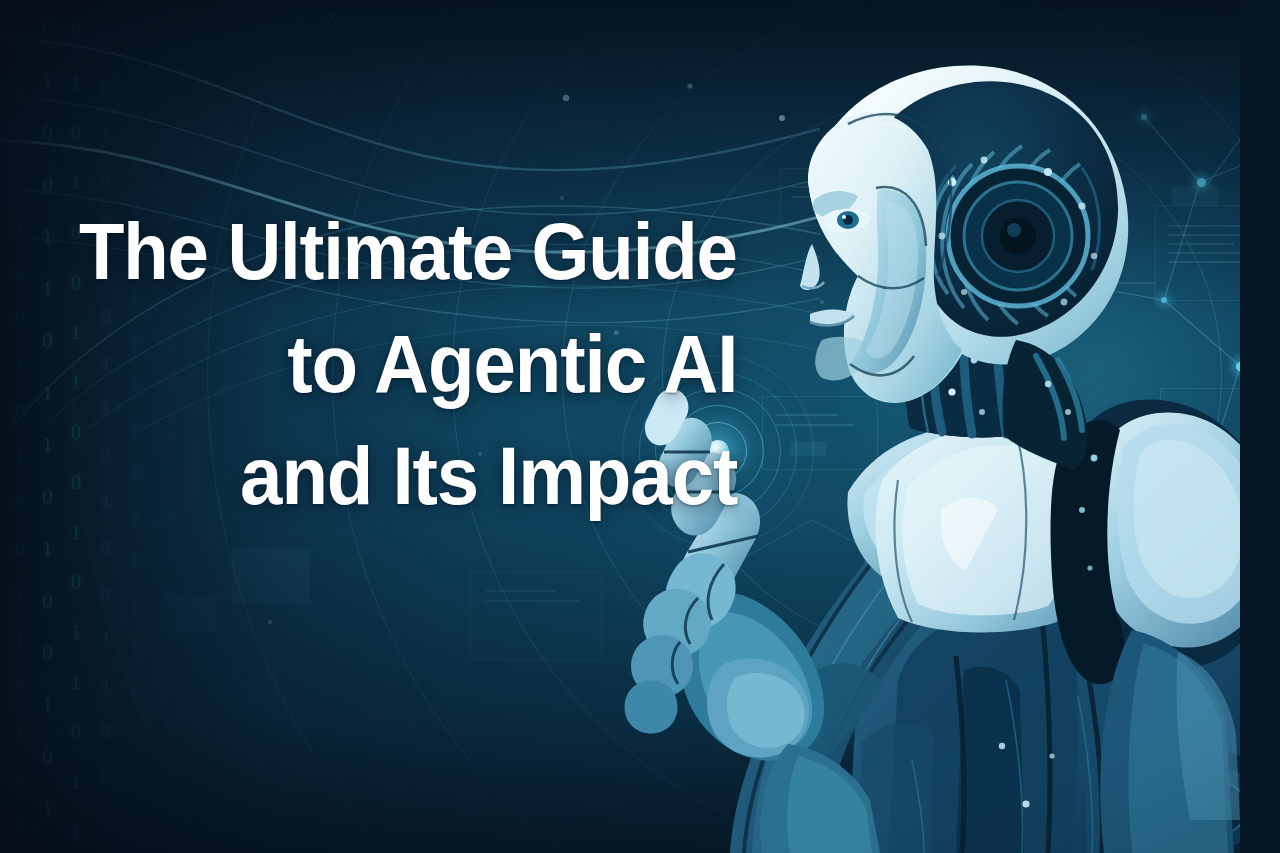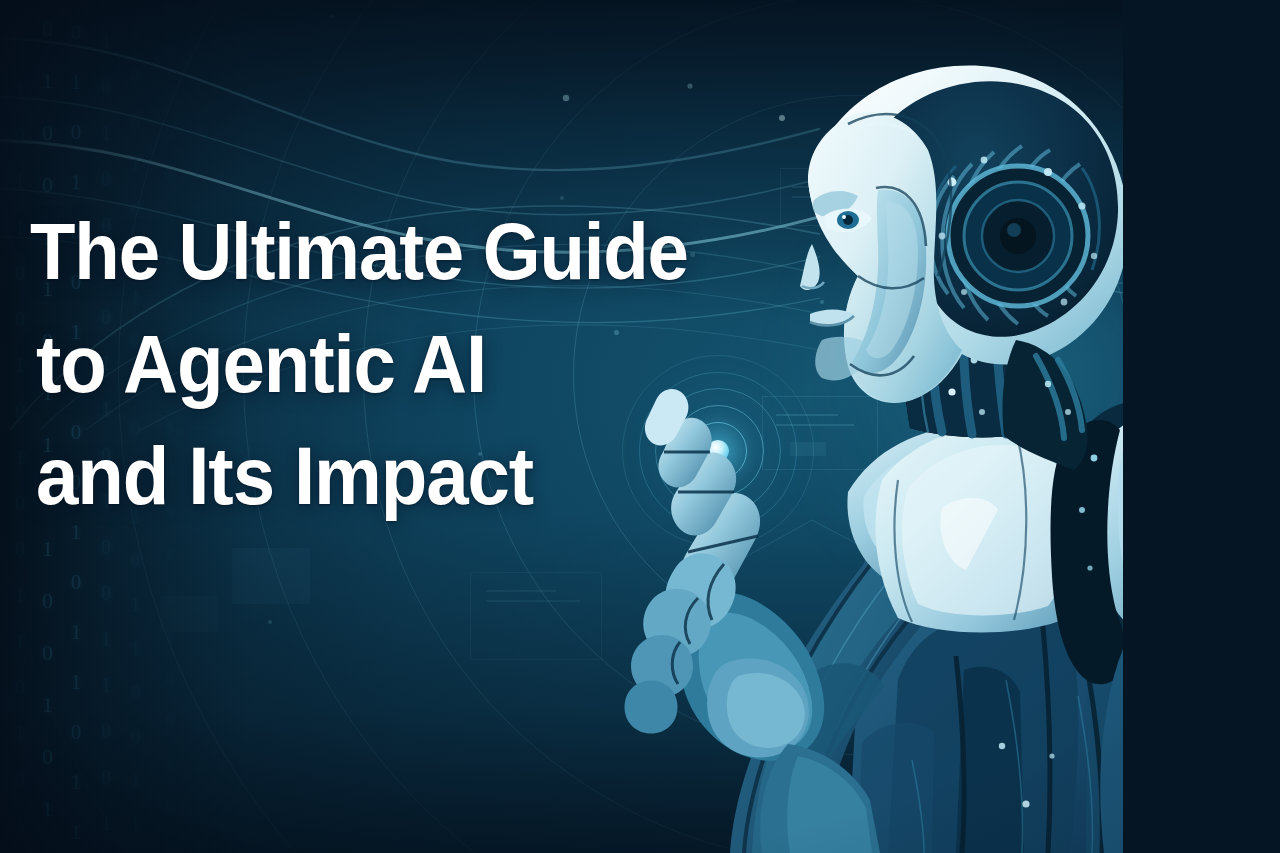--- a/index.html
+++ b/index.html
@@ -1,25 +1,26 @@
 <!DOCTYPE html>
 <html><head>
 <meta charset="utf-8">
 <title>The Ultimate Guide to Agentic AI and Its Impact</title>
 <style>
   html,body{margin:0;padding:0;background:#061523;}
   *{box-sizing:border-box;}
 
   #stage{
     position:relative;
-    width:1123px;
+    width:1240px;
     height:853px;
     overflow:hidden;
     font-family:"Liberation Sans","DejaVu Sans",sans-serif;
     background:#0a2235;
+    text-align:right;
   }
 
   
   .layer{position:absolute;inset:0;}
 
   .bg-base{
     background:
       radial-gradient(115% 95% at 72% 46%, #14536e 0%, #0f4560 26%, #0b3349 52%, #082638 74%, #061b2a 100%);
   }
   .bg-topdark{

